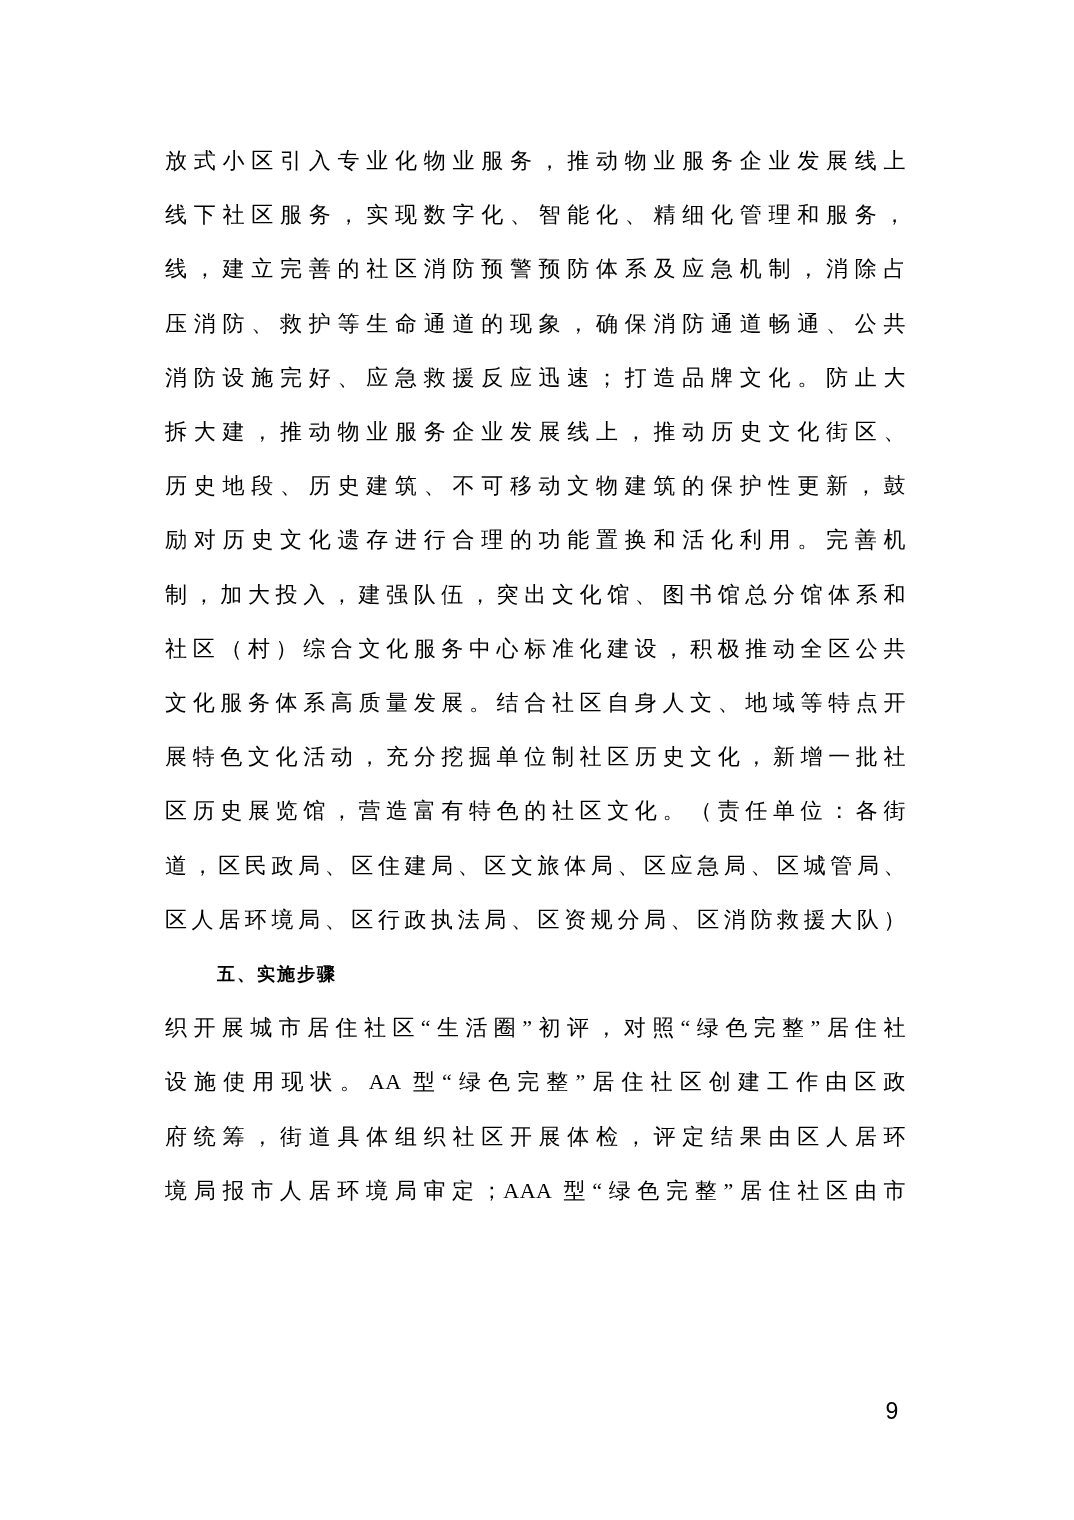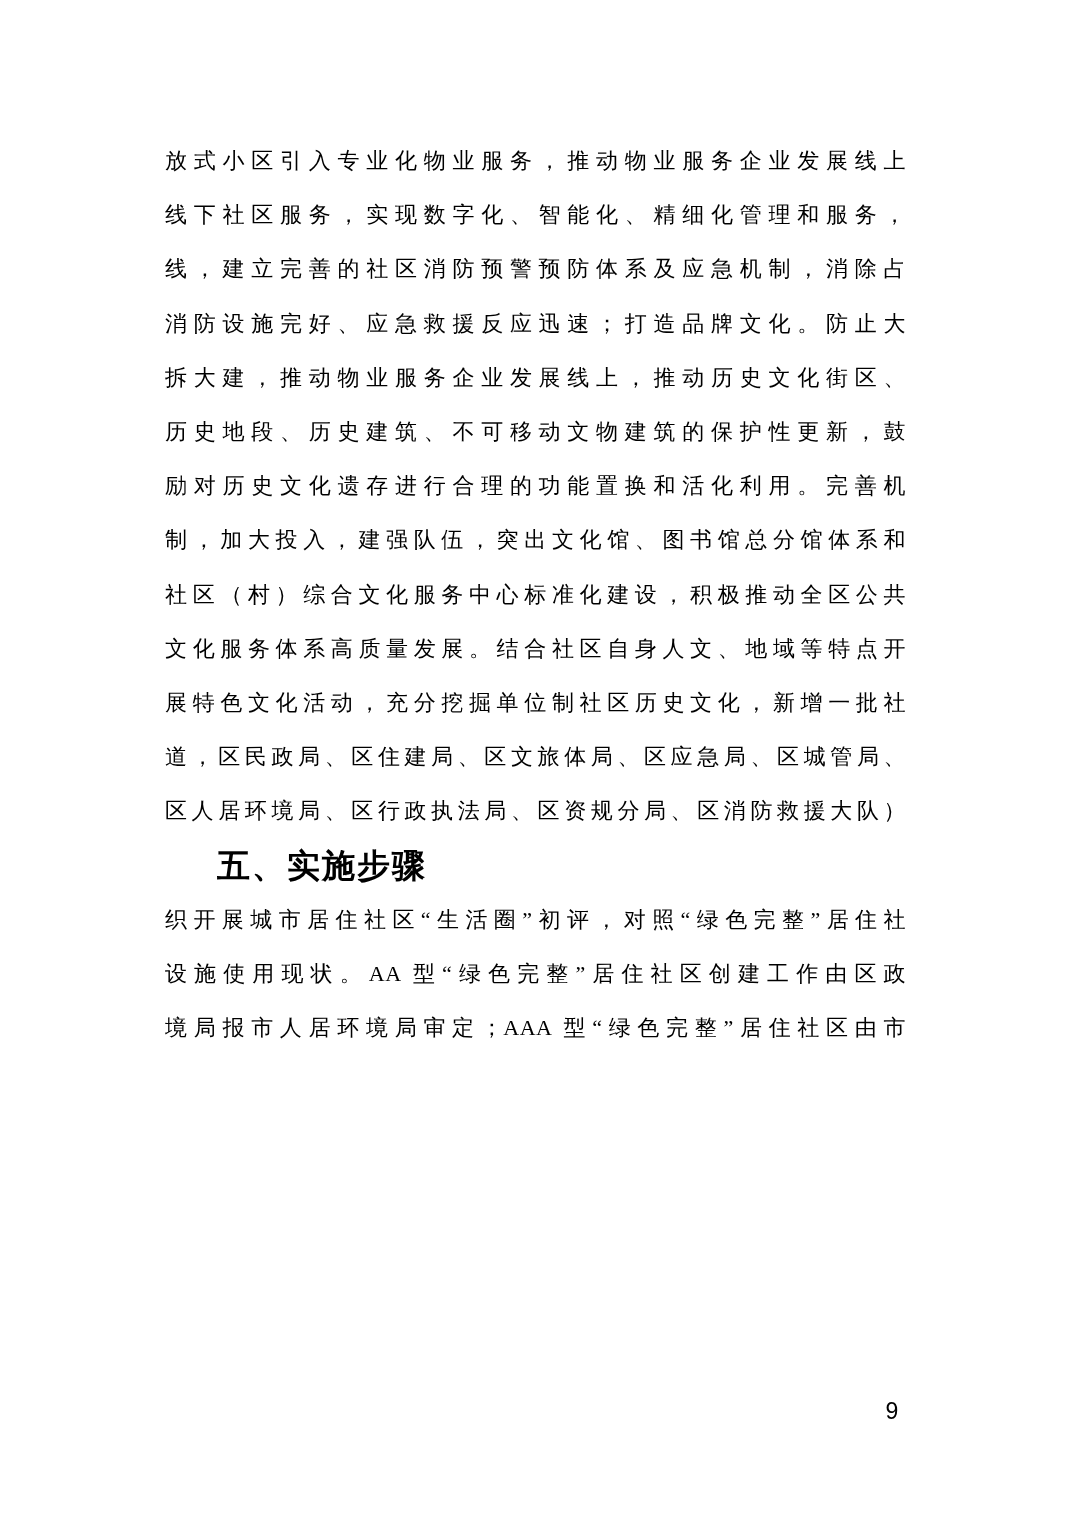--- a/index.html
+++ b/index.html
@@ -27,21 +27,21 @@
     font-size: 22px;
     line-height: 54.2px;
     text-align: justify;
     text-align-last: justify;
     letter-spacing: 0.5px;
   }
   .line.indent-first {
     text-indent: 52px;
   }
   .heading {
-    font-size: 33px;
+    font-size: 18px;
     line-height: 54.2px;
     font-weight: 700;
     text-indent: 52px;
     text-align: right;
     text-align-last: left;
     font-family: "Liberation Sans", "DejaVu Sans", sans-serif;
     letter-spacing: 2px;
   }
   .bold-run {
     font-weight: 400;
@@ -61,36 +61,39 @@
 </head>
 <body>
 
 <div class="page">
   <div class="content">
 
     <div>
       <div class="line">放式小区引入专业化物业服务，推动物业服务企业发展线上</div>
       <div class="line">线下社区服务，实现数字化、智能化、精细化管理和服务，</div>
       <div class="line">线，建立完善的社区消防预警预防体系及应急机制，消除占</div>
+      <div class="line">压消防、救护等生命通道的现象，确保消防通道畅通、公共</div>
       <div class="line"><span>消防设施完好、应急救援反应迅速；</span><span class="bold-run">打造品牌文化。</span><span>防止大</span></div>
       <div class="line">拆大建，推动物业服务企业发展线上，推动历史文化街区、</div>
       <div class="line">历史地段、历史建筑、不可移动文物建筑的保护性更新，鼓</div>
       <div class="line">励对历史文化遗存进行合理的功能置换和活化利用。完善机</div>
       <div class="line">制，加大投入，建强队伍，突出文化馆、图书馆总分馆体系和</div>
       <div class="line">社区（村）综合文化服务中心标准化建设，积极推动全区公共</div>
       <div class="line">文化服务体系高质量发展。结合社区自身人文、地域等特点开</div>
       <div class="line">展特色文化活动，充分挖掘单位制社区历史文化，新增一批社</div>
+      <div class="line">区历史展览馆，营造富有特色的社区文化。（责任单位：各街</div>
       <div class="line">道，区民政局、区住建局、区文旅体局、区应急局、区城管局、</div>
       <div class="line">区人居环境局、区行政执法局、区资规分局、区消防救援大队）</div>
     </div>
 
     <div class="heading">五、实施步骤</div>
 
     <div>
       <div class="line">织开展城市居住社区“生活圈”初评，对照“绿色完整”居住社</div>
       <div class="line">设施使用现状。AA 型“绿色完整”居住社区创建工作由区政</div>
+      <div class="line">府统筹，街道具体组织社区开展体检，评定结果由区人居环</div>
       <div class="line">境局报市人居环境局审定；AAA 型“绿色完整”居住社区由市</div>
     </div>
 
   </div>
 
   <div class="page-number">9</div>
 </div>
 
 </body></html>

